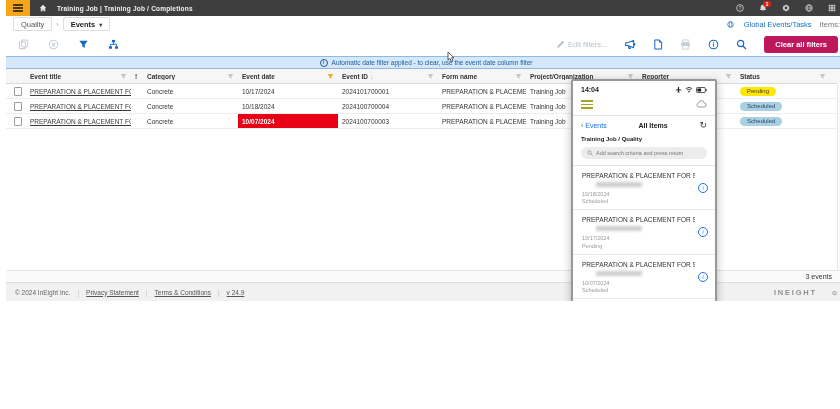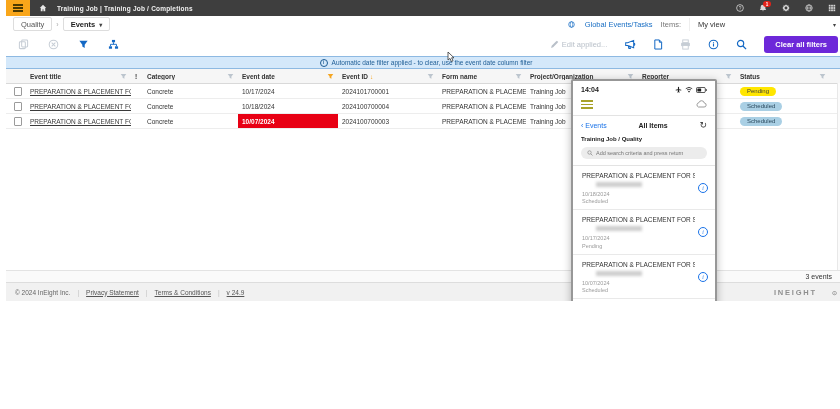--- a/index.html
+++ b/index.html
@@ -28,21 +28,21 @@
   .view-select{width:138px;display:flex;align-items:center;justify-content:space-between;color:#333;border-left:1px solid #eee;padding:2px 4px 2px 8px;}
 
   
   .toolbar{position:absolute;top:32px;left:0;right:0;height:24px;background:#fff;display:flex;align-items:center;z-index:4;}
   .tool-left{display:flex;align-items:center;gap:19px;padding-left:12px;}
   .tool-right{margin-left:auto;display:flex;align-items:center;gap:17px;padding-right:8px;}
   .ic{display:flex;align-items:center;justify-content:center;}
   .ic.disabled{color:#c6cdd5;}
   .ic.active{color:#1368c4;}
   .edit-props{display:flex;align-items:center;gap:3px;color:#b9c0c9;font-size:7.5px;}
-  .btn-clear{background:#6d28d9;color:#fff;font-size:7.5px;font-weight:bold;border:none;border-radius:3px;padding:4px 11px;cursor:pointer;}
+  .btn-clear{background:#be185d;color:#fff;font-size:7.5px;font-weight:bold;border:none;border-radius:3px;padding:4px 11px;cursor:pointer;}
 
   
   .banner{position:absolute;top:56px;left:0;right:0;height:11px;background:#d4e8fa;border-top:1px solid #8db9e2;border-bottom:1px solid #8db9e2;display:flex;align-items:center;justify-content:center;gap:4px;font-size:6.5px;color:#1d5c94;z-index:3;}
   .info-dot{width:6px;height:6px;border-radius:50%;border:1px solid #1d5c94;font-size:4.5px;display:flex;align-items:center;justify-content:center;font-weight:bold;}
 
   
   .grid{position:absolute;top:69px;bottom:31px;left:0;right:0;background:#fff;z-index:1;}
   .trow{display:grid;grid-template-columns:20px 105px 12px 95px 100px 100px 88px 112px 98px 94px 8px;align-items:stretch;}
   .thead{height:14px;background:#f6f6f6;border-bottom:1px solid #d9d9d9;font-size:6.5px;font-weight:bold;color:#333;}
   .th{display:flex;align-items:center;justify-content:space-between;padding:0 4px;overflow:hidden;white-space:nowrap;}
@@ -169,24 +169,20 @@
     </div>
     <div class="nav-right">
       <div class="global-link">
         <svg width="7" height="7" viewBox="0 0 10 10">
             <circle cx="5" cy="5" r="4" fill="none" stroke="currentColor" stroke-width="1.1"></circle>
             <ellipse cx="5" cy="5" rx="1.8" ry="4" fill="none" stroke="currentColor" stroke-width=".9"></ellipse>
           </svg>
         <span>Global Events/Tasks</span>
       </div>
       <span class="view-label">Items:</span>
-      <div class="view-select">
-        <span>My view</span>
-        <span class="caret">▾</span>
-      </div>
     </div>
   </div>
 
   <div class="toolbar">
     <div class="tool-left">
       <div class="ic disabled">
         <svg width="11" height="11" viewBox="0 0 12 12">
             <rect x="1.5" y="3" width="6.5" height="7.5" rx="1" fill="none" stroke="currentColor" stroke-width="1.1"></rect>
             <rect x="4" y="1.2" width="6.5" height="7.5" rx="1" fill="none" stroke="currentColor" stroke-width="1.1"></rect>
           </svg>
@@ -209,21 +205,21 @@
             <rect x="7.6" y="8" width="3.4" height="2.6" fill="currentColor"></rect>
             <path d="M6 3.6v2.2M2.7 8V5.8h6.6V8" fill="none" stroke="currentColor" stroke-width="1"></path>
           </svg>
       </div>
     </div>
     <div class="tool-right">
       <div class="edit-props">
         <svg width="9" height="9" viewBox="0 0 12 12">
             <path d="M1.5 10.5l.7-2.7 6-6 2 2-6 6zM9.2 1l1.8 1.8-1 1-1.8-1.8z" fill="currentColor"></path>
           </svg>
-        <span>Edit applied...</span>
+        <span>Edit filters...</span>
       </div>
       <div class="ic active">
         <svg width="12" height="11" viewBox="0 0 13 12">
             <path d="M10.5 1.5 4 4H1.8v3H4l6.5 2.5zM11 4.5c1 .4 1 2.2 0 2.6M4.5 7.3l.8 3h1.6l-.7-2.8" fill="none" stroke="currentColor" stroke-width="1.1"></path>
           </svg>
       </div>
       <div class="ic active">
         <svg width="10" height="11" viewBox="0 0 11 12">
             <path d="M2 1h5l2.5 2.5V11H2z" fill="none" stroke="currentColor" stroke-width="1.1"></path>
             <path d="M7 1v2.5h2.5" fill="none" stroke="currentColor" stroke-width="1.1"></path>

